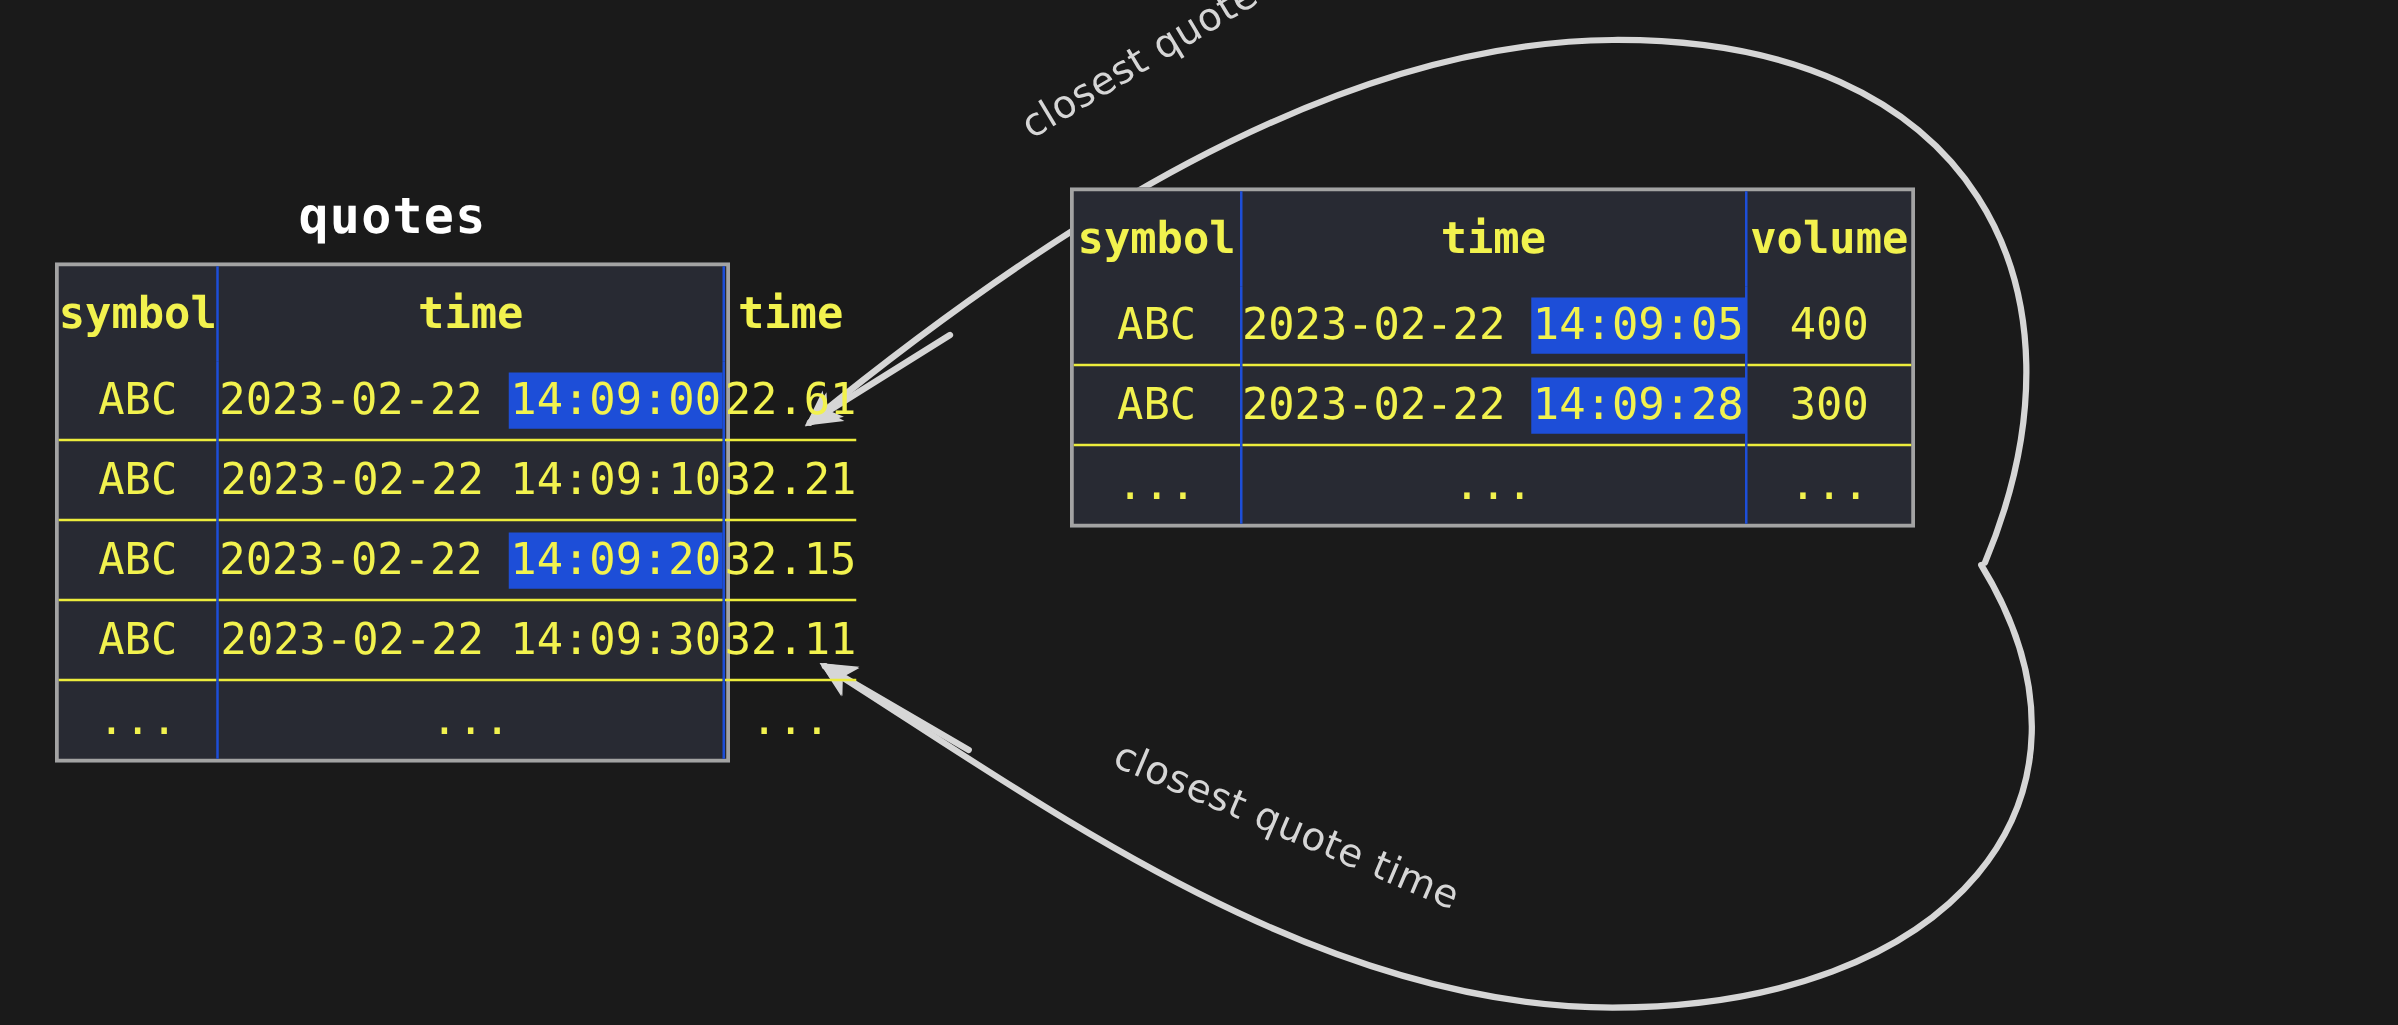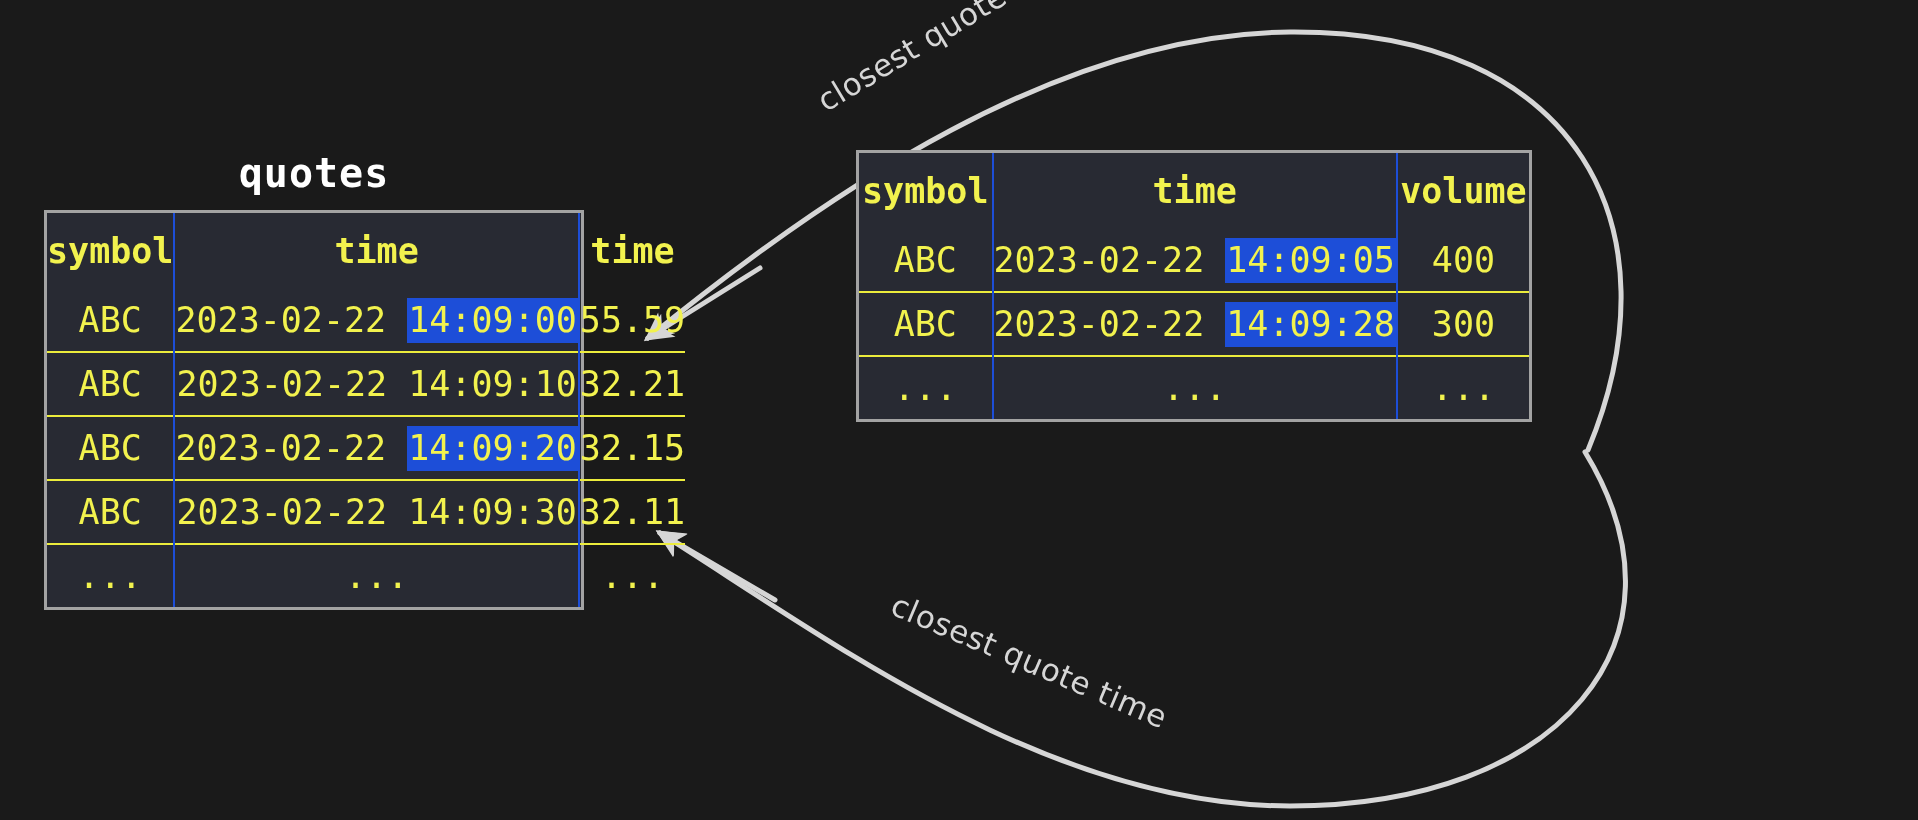--- a/index.html
+++ b/index.html
@@ -144,21 +144,21 @@
           <tr>
             <th class="col-symbol">symbol</th>
             <th class="col-time">time</th>
             <th class="col-price">time</th>
           </tr>
         </thead>
         <tbody>
           <tr>
             <td>ABC</td>
             <td><span>2023-02-22</span> <span class="hl">14:09:00</span></td>
-            <td>55.59</td>
+            <td>22.61</td>
           </tr>
           <tr>
             <td>ABC</td>
             <td><span>2023-02-22</span> <span>14:09:10</span></td>
             <td>32.21</td>
           </tr>
           <tr>
             <td>ABC</td>
             <td><span>2023-02-22</span> <span class="hl">14:09:20</span></td>
             <td>32.15</td>

